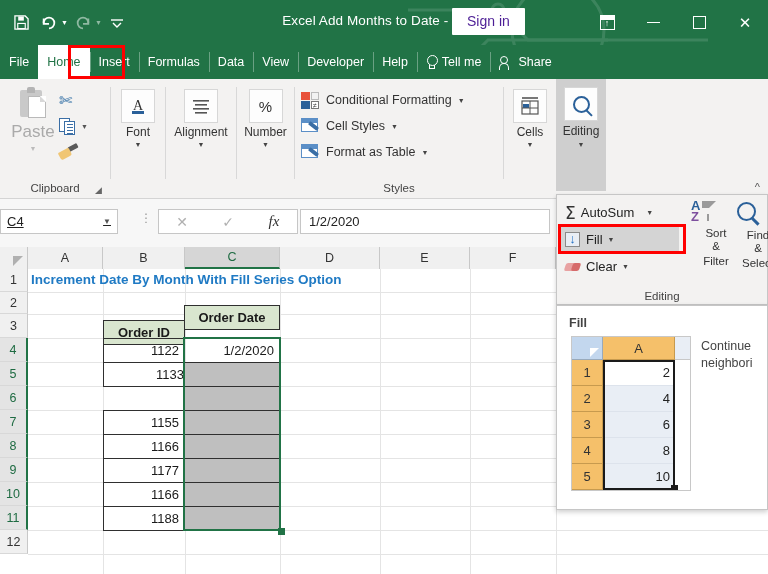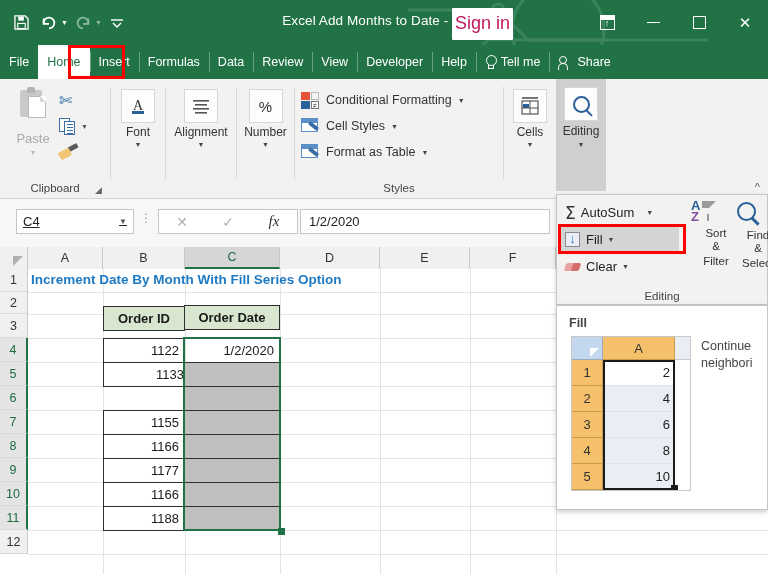--- a/index.html
+++ b/index.html
@@ -31,22 +31,22 @@
   .qat-btn.dim { color: #8fb9a2; }
   .qat-caret { font-size: 7px; margin-left: -3px; color:#ffffff; }
   .qat-caret.dim { color:#8fb9a2; }
   .title-text {
     position: absolute; left: 0; right: 0; text-align: center;
     color: #ffffff; font-size: 13.5px; letter-spacing: .1px;
     top: 13px;
   }
   .signin {
     position: absolute; left: 452px; top: 8px;
-    background: #ffffff; color: #be185d;
-    font-size: 18px; padding: 5px 3px 6px; border-radius: 1px;
+    background: #ffffff; color: #4c1d95;
+    font-size: 14px; padding: 5px 15px 6px; border-radius: 1px;
     cursor: pointer;
   }
   .win-ctrls { position: absolute; right: 0; top: 0; height: 45px; display: flex; align-items: center; }
   .win-btn {
     width: 46px; height: 45px; display: flex; align-items: center; justify-content: center;
     color: #ffffff; font-size: 15px; cursor: pointer;
   }
   .ribbon-disp-ic { width: 15px; height: 15px; border: 1.4px solid #fff; position: relative; }
   .ribbon-disp-ic::before {
     content:""; position:absolute; left:0; top:0; right:0; height:3.5px; background:#fff;
@@ -144,21 +144,21 @@
     background:#b4b4b4; border-radius:2px 2px 0 0;
   }
   .paste-ic .page {
     position:absolute; left:10px; top:9px; width:18px; height:22px;
     background:#ffffff; border:1px solid #b9b9b9;
   }
   .paste-ic .page::after{
     content:""; position:absolute; right:-1px; top:-1px; border-width:0 6px 6px 0;
     border-style:solid; border-color:#d8d8d8 #ffffff;
   }
-  .clip-lbl { font-size: 13px; color: #aaaaaa; margin-top: 10px;}
+  .clip-lbl { font-size: 17px; color: #aaaaaa; margin-top: 1px;}
   .clip-car { font-size: 7px; color: #bbbbbb; margin-top: 3px; }
   .clip-small { position:absolute; left: 56px; top: 8px; width: 48px; }
   .csrow { display:flex; align-items:center; height:26px; cursor:pointer; }
   .scissors { font-size: 16px; color: #2e6da4; margin-left: 3px; }
   .copy-ic { width:17px; height:17px; position:relative; margin-left:3px;}
   .copy-ic .b1{position:absolute;left:0;top:0;width:11px;height:14px;background:#fff;border:1.3px solid #3a6ea5;}
   .copy-ic .b2{position:absolute;left:5px;top:3px;width:11px;height:14px;background:#fff;border:1.3px solid #3a6ea5;}
   .copy-ic .b2::after{content:"";position:absolute;left:2px;top:2px;width:6px;height:1px;background:#3a6ea5;box-shadow:0 3px 0 #3a6ea5,0 6px 0 #3a6ea5,0 9px 0 #3a6ea5;}
   .brush-ic { width:20px; height:16px; position:relative; margin-left:2px;}
   .brush-ic .handle{position:absolute;right:0;top:1px;width:10px;height:5px;background:#5a5a5a;transform:rotate(-28deg);border-radius:1px;}
@@ -249,21 +249,21 @@
   .mm-right { position:absolute; left:103px; top:0; width:17px; height:26px; background:#fff; }
   .mm-selbox { position:absolute; left:31px; top:23px; width:72px; height:130px; border:2.2px solid #1a1a1a; pointer-events:none;}
   .mm-handle { position:absolute; left:99px; top:148px; width:7px; height:7px; background:#1a1a1a; }
   .mm-row6 { position:absolute; left:0; top:153px; width:120px; height:14px; }
   .mm-row6 .mm-rh { height:14px; background:#eef1f6; color:#999; font-size:11px; border-color:#dcdcdc;}
   .tip-desc { position:absolute; left:144px; top:32px; width:100px; font-size:12.5px; color:#444; line-height:17px; }
 
   
   .fbar { position:absolute; left:0; top:199px; width:556px; height:48px; background:#f7f7f7; }
   .namebox {
-    position:absolute; left:16px; top:10px; width:118px; height:25px;
+    position:absolute; left:0; top:10px; width:118px; height:25px;
     background:#ffffff; border:1px solid #c6c6c6; display:flex; align-items:center;
     padding:0 6px; font-size:13px; color:#222; cursor:pointer;text-decoration:underline;
   }
   .namebox .nbcar { margin-left:auto; font-size:8px; color:#555; }
   .fb-dots { position:absolute; left:140px; top:16px; font-size:12px; color:#999; letter-spacing:0; line-height:6px;}
   .fb-btns { position:absolute; left:158px; top:10px; width:140px; height:25px; background:#fff; border:1px solid #c6c6c6; display:flex; align-items:center; }
   .fb-btn { flex:1; text-align:center; font-size:14px; color:#b0b0b0; cursor:pointer; }
   .fb-btn.fx { color:#333; font-style:italic; font-family:"Liberation Serif", serif; font-size:15px;}
   .fb-input {
     position:absolute; left:300px; top:10px; width:250px; height:25px;
@@ -375,23 +375,20 @@
       <span>Home</span>
     </div>
   <div class="tab">
       <span>Insert</span>
     </div>
   <div class="tab">
       <span>Formulas</span>
     </div>
   <div class="tab">
       <span>Data</span>
-    </div>
-  <div class="tab">
-      <span>Review</span>
     </div>
   <div class="tab">
       <span>View</span>
     </div>
   <div class="tab">
       <span>Developer</span>
     </div>
   <div class="tab">
       <span>Help</span>
     </div>
@@ -682,21 +679,21 @@
     <div class="gridline-h" style="top:141px;"></div>
     <div class="gridline-h" style="top:165px;"></div>
     <div class="gridline-h" style="top:189px;"></div>
     <div class="gridline-h" style="top:213px;"></div>
     <div class="gridline-h" style="top:237px;"></div>
     <div class="gridline-h" style="top:261px;"></div>
     <div class="gridline-h" style="top:285px;"></div>
 
     <div class="sheet-title">Increment Date By Month With Fill Series Option</div>
 
-    <div class="tcell hdr" style="left:75px;top:37px;width:82px;height:25px;">Order ID</div>
+    <div class="tcell hdr" style="left:75px;top:51px;width:82px;height:25px;">Order ID</div>
     <div class="tcell hdr" style="left:156px;top:36px;width:96px;height:25px;">Order Date</div>
 
     <div class="tcell num" style="left:75px;top:69px;width:82px;height:25px;">1122</div>
     <div class="tcell num" style="left:156px;top:69px;width:96px;height:25px;">1/2/2020</div>
     <div class="tcell num" style="left:75px;top:93px;width:87px;height:25px;">1133</div>
     <div class="tcell num gray" style="left:156px;top:93px;width:96px;height:25px;"></div>
     <div class="tcell num gray" style="left:156px;top:117px;width:96px;height:25px;"></div>
     <div class="tcell num" style="left:75px;top:141px;width:82px;height:25px;">1155</div>
     <div class="tcell num gray" style="left:156px;top:141px;width:96px;height:25px;"></div>
     <div class="tcell num" style="left:75px;top:165px;width:82px;height:25px;">1166</div>

